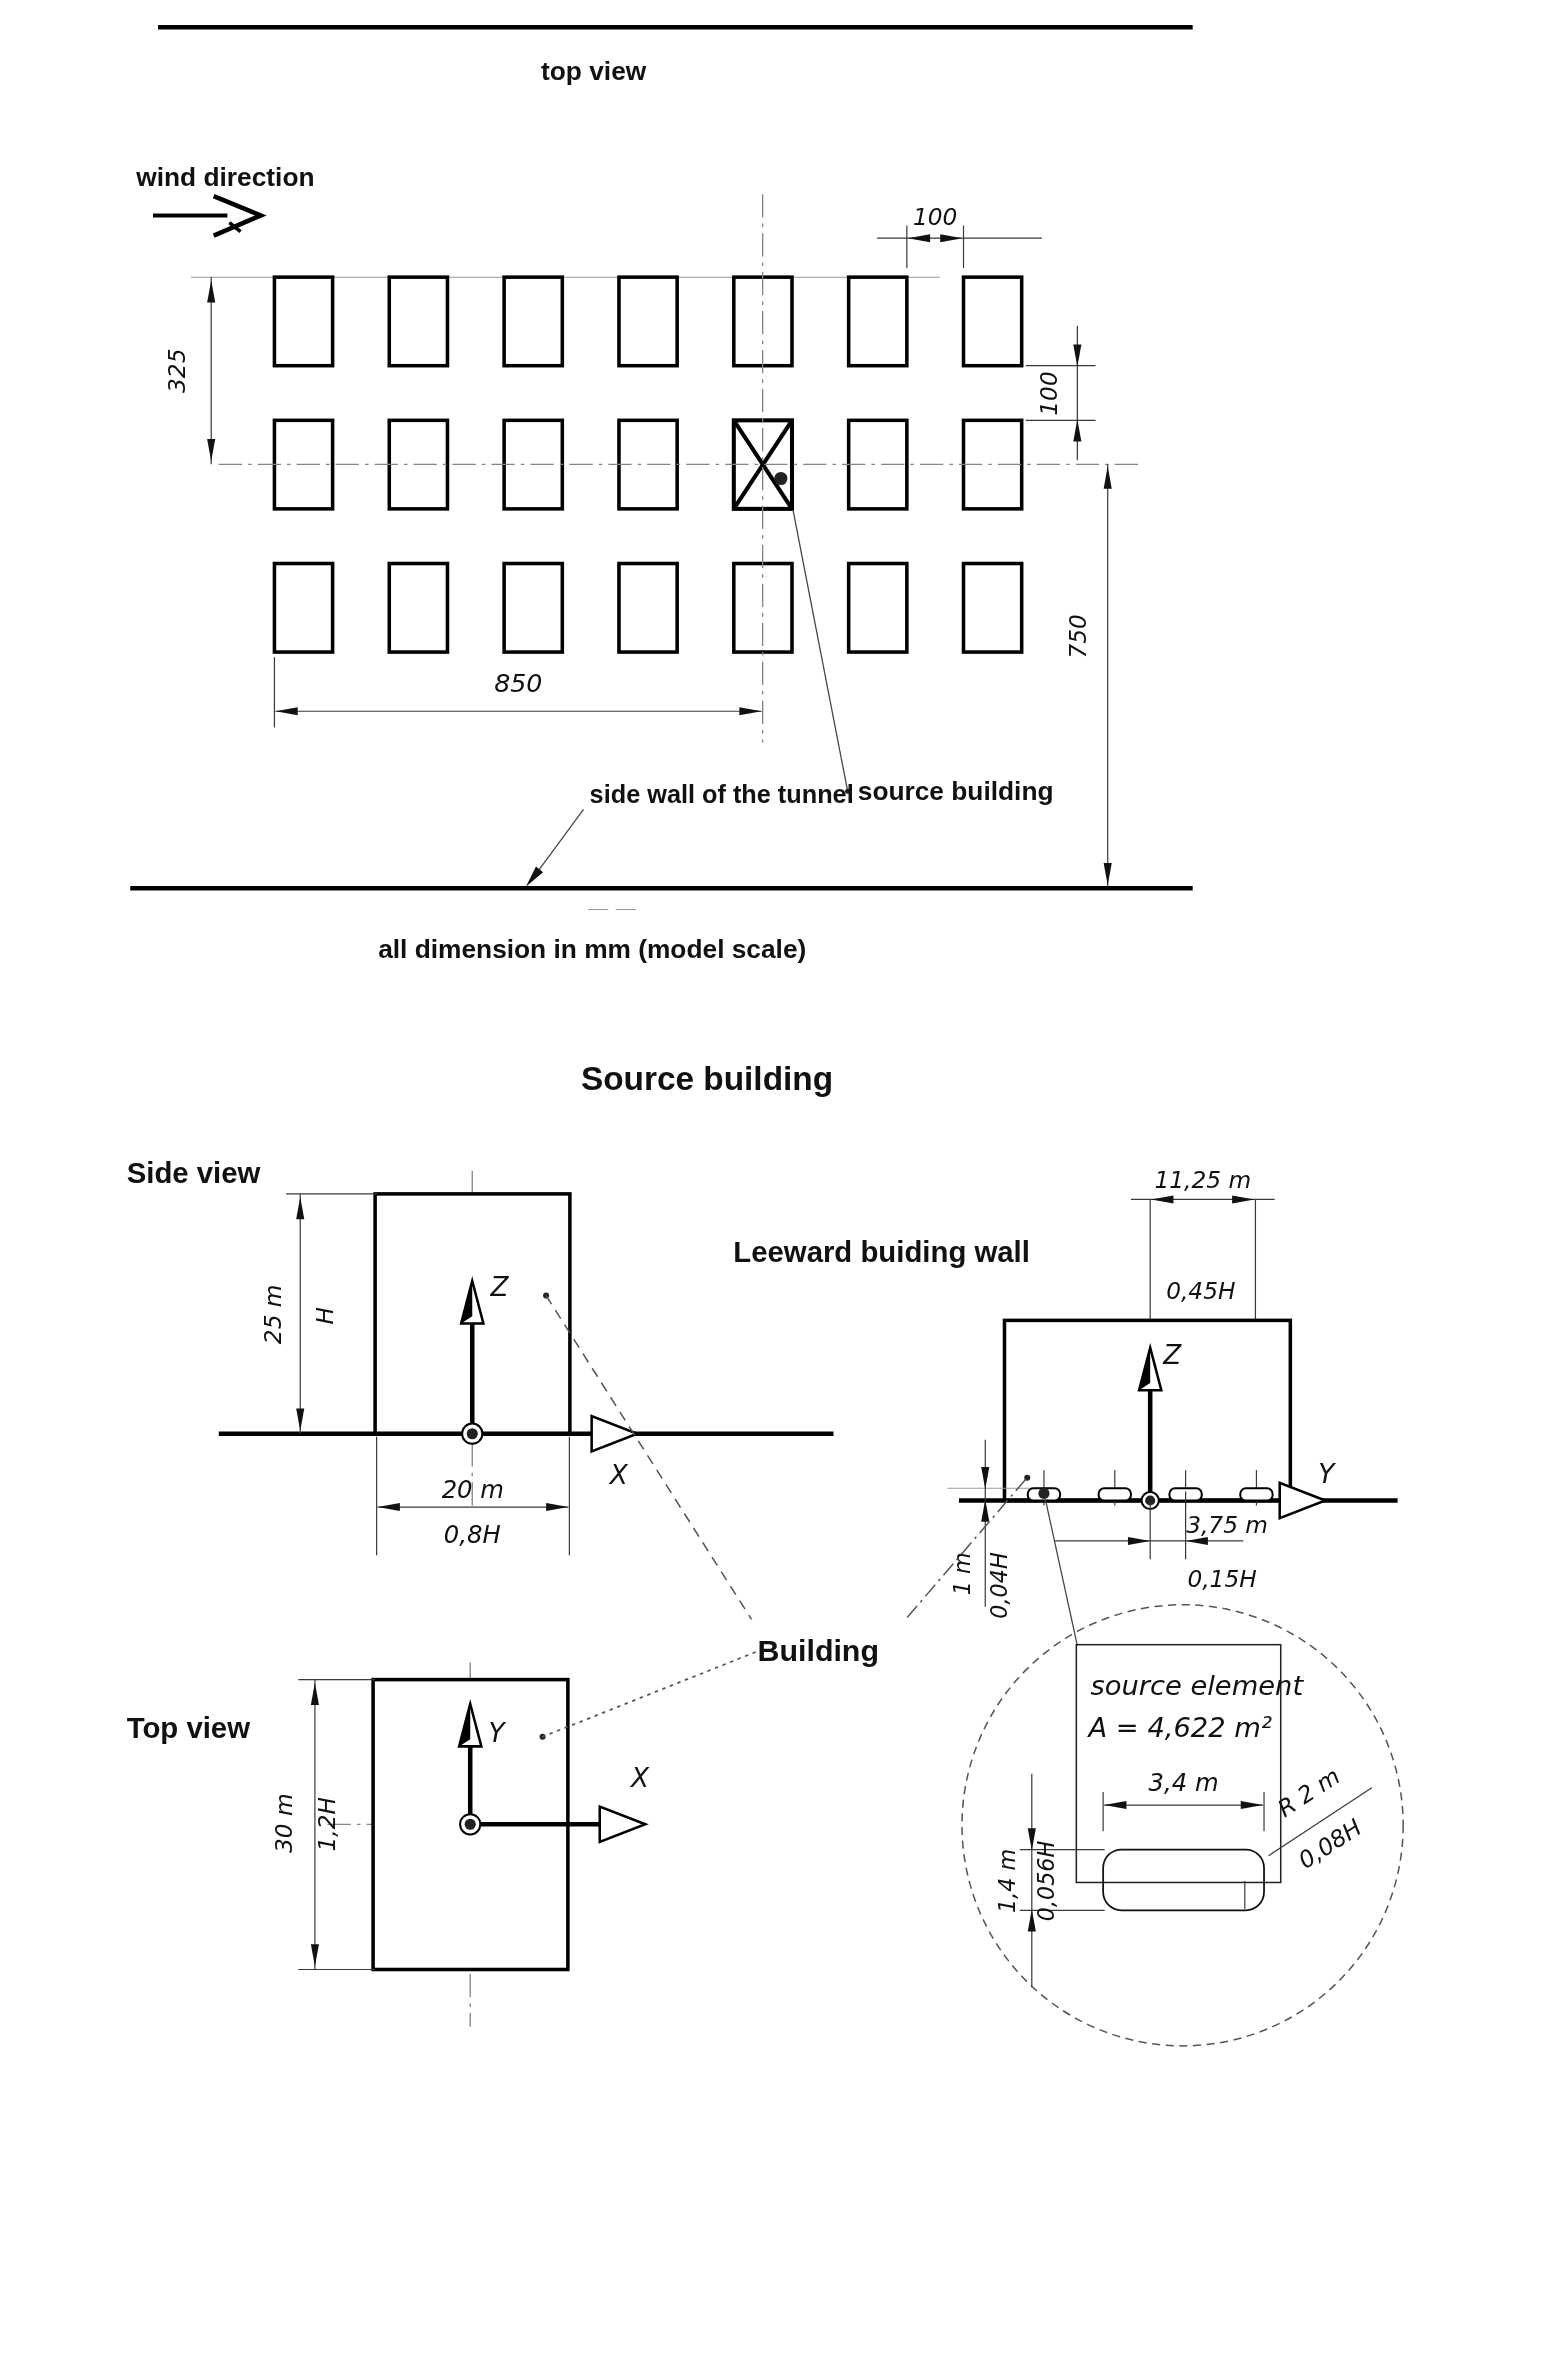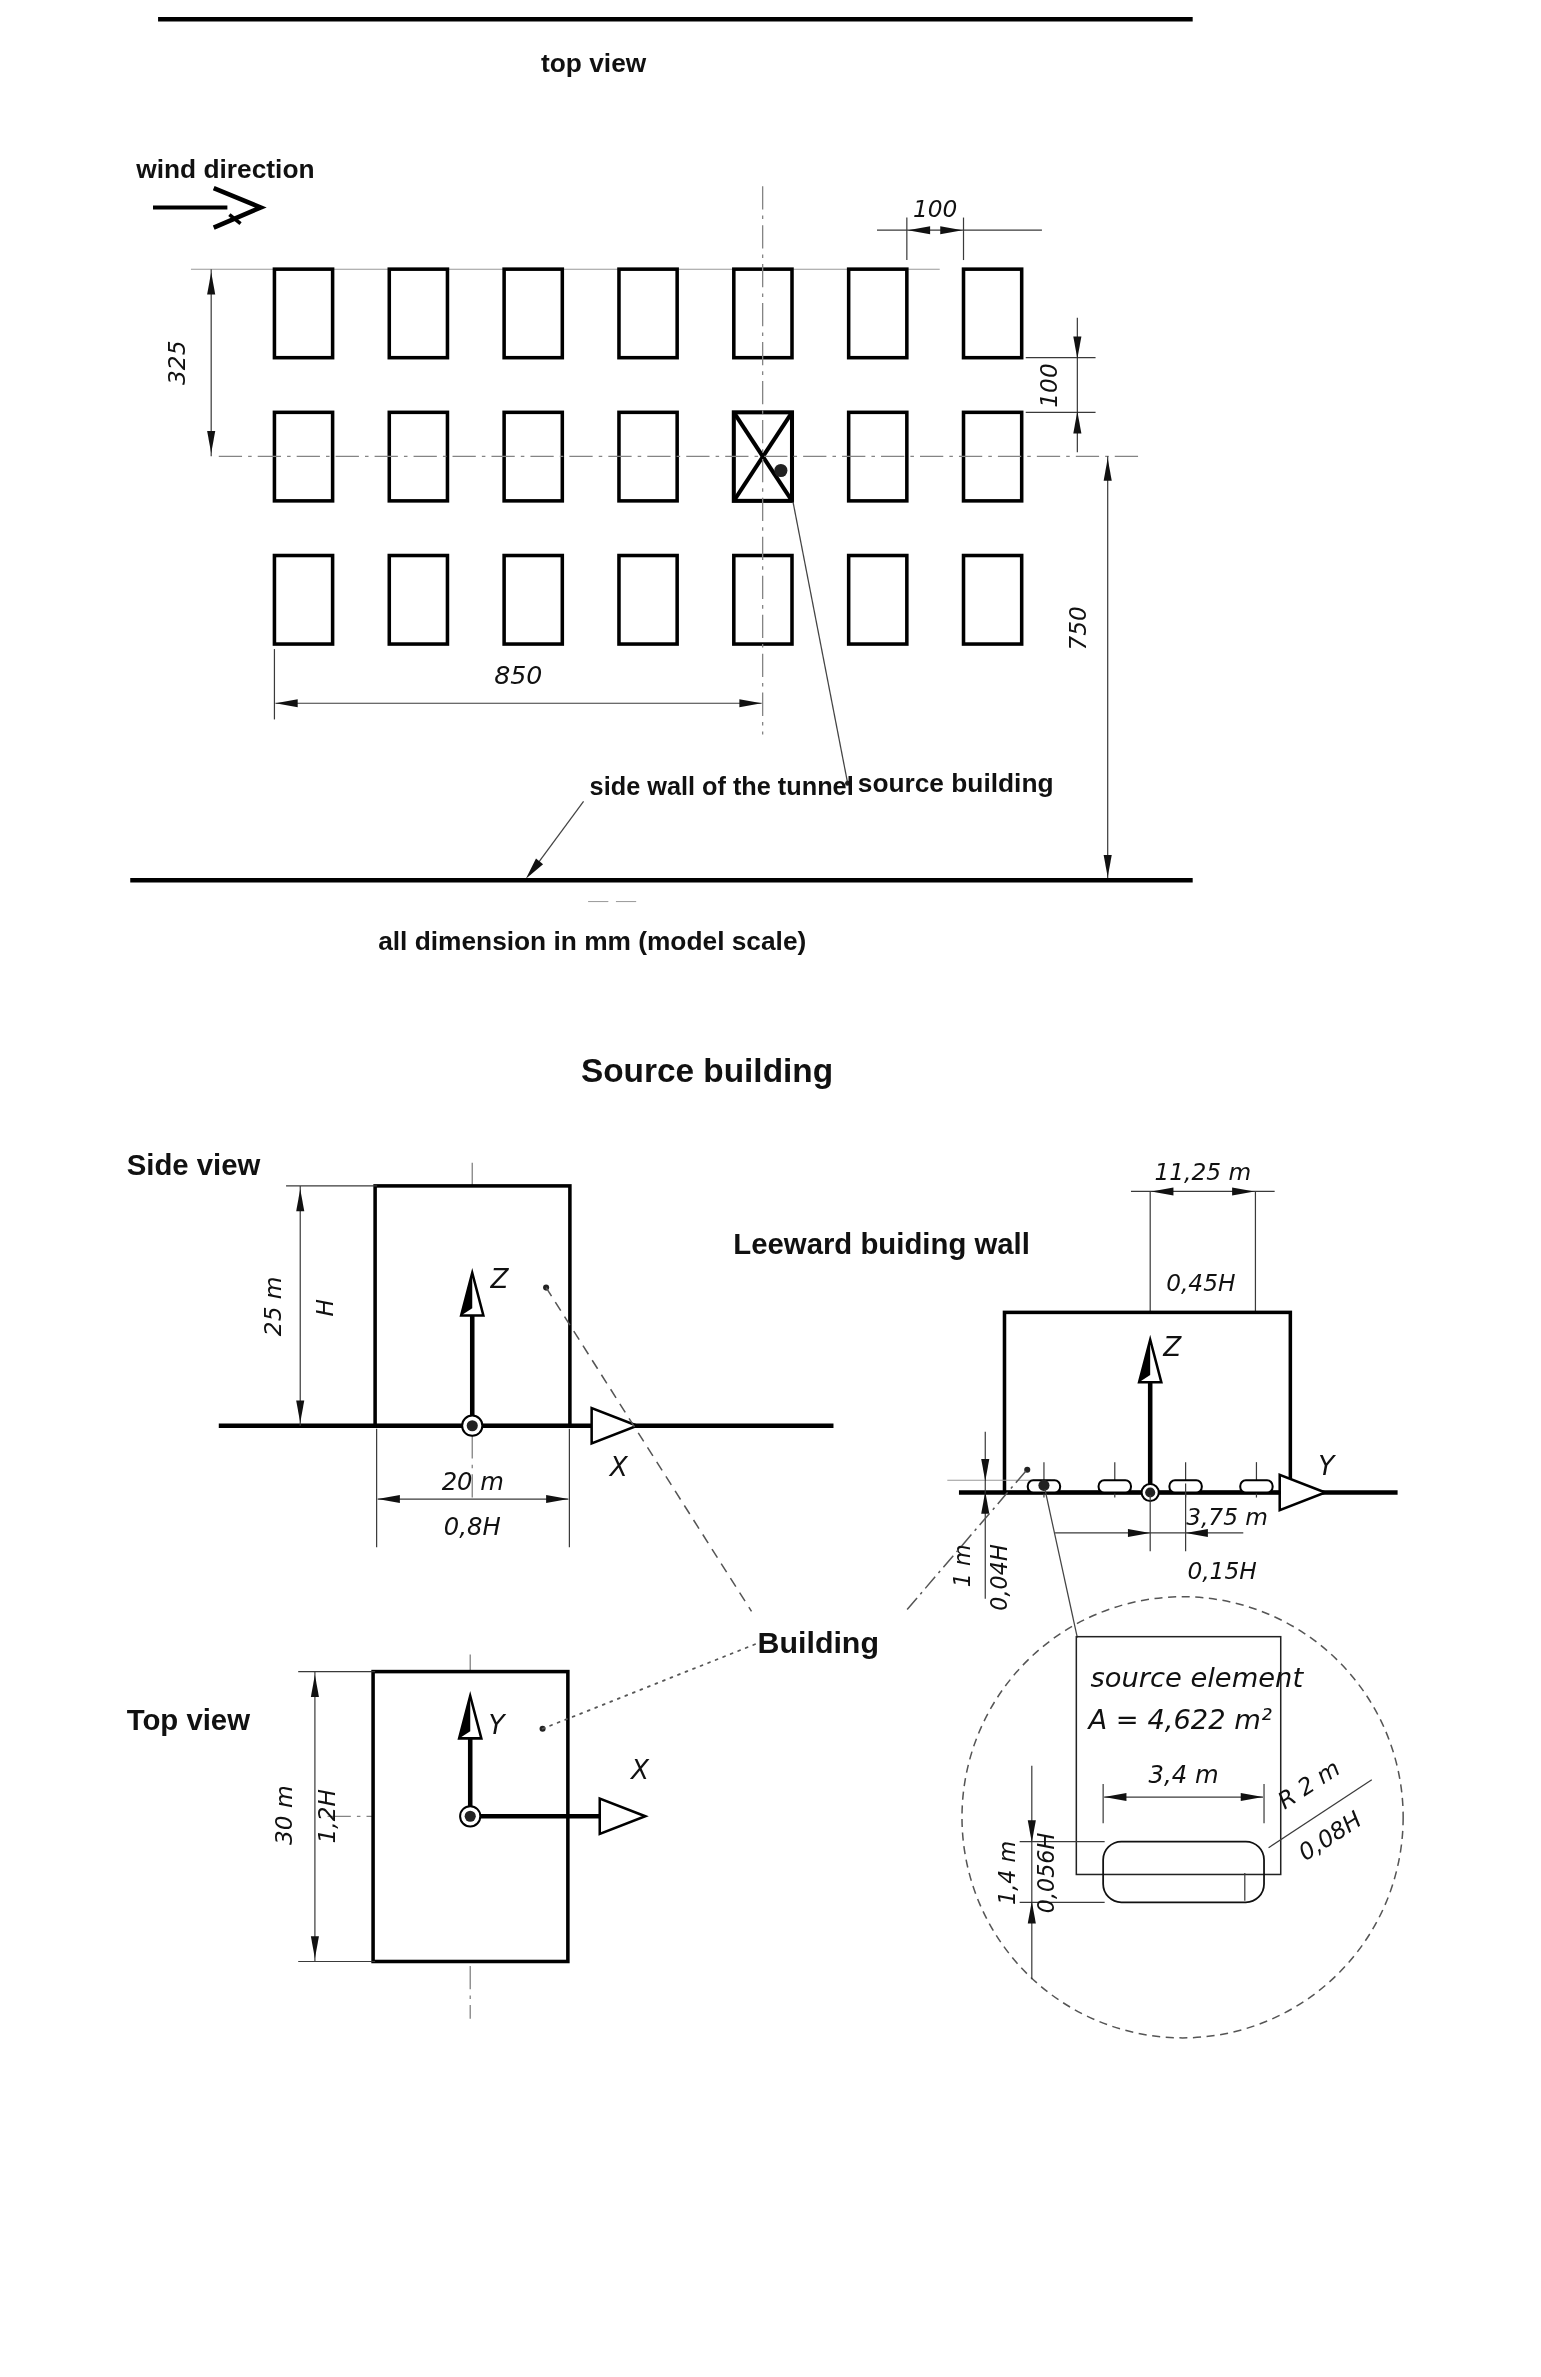--- a/index.html
+++ b/index.html
@@ -1,16 +1,16 @@
 <!DOCTYPE html>
 <html style="font-size:9.4px"><head>
 <meta charset="utf-8">
 <style>
   html,body{margin:0;padding:0;background:#fff;}
-  .stage{width:1322px;max-width:100%;margin:0 auto;}
+  .stage{width:1322px;max-width:100%;margin:8px auto;}
   svg{display:block;width:100%;height:auto;background:#fff;}
   .thick{stroke:#000;stroke-width:9;fill:none;stroke-linecap:butt;}
   .med{stroke:#000;stroke-width:7;fill:#fff;}
   .medl{stroke:#000;stroke-width:8;fill:none;}
   .thin{stroke:#3a3a3a;stroke-width:2.4;fill:none;}
   .ghost{stroke:#999;stroke-width:2;fill:none;}
   .cline{stroke:#848484;stroke-width:2.6;fill:none;stroke-dasharray:46 12 7 12;}
   .dart{fill:#111;stroke:none;}
   .openarr{fill:#fff;stroke:#000;stroke-width:5;}
   .halfarr{fill:#000;stroke:none;}

